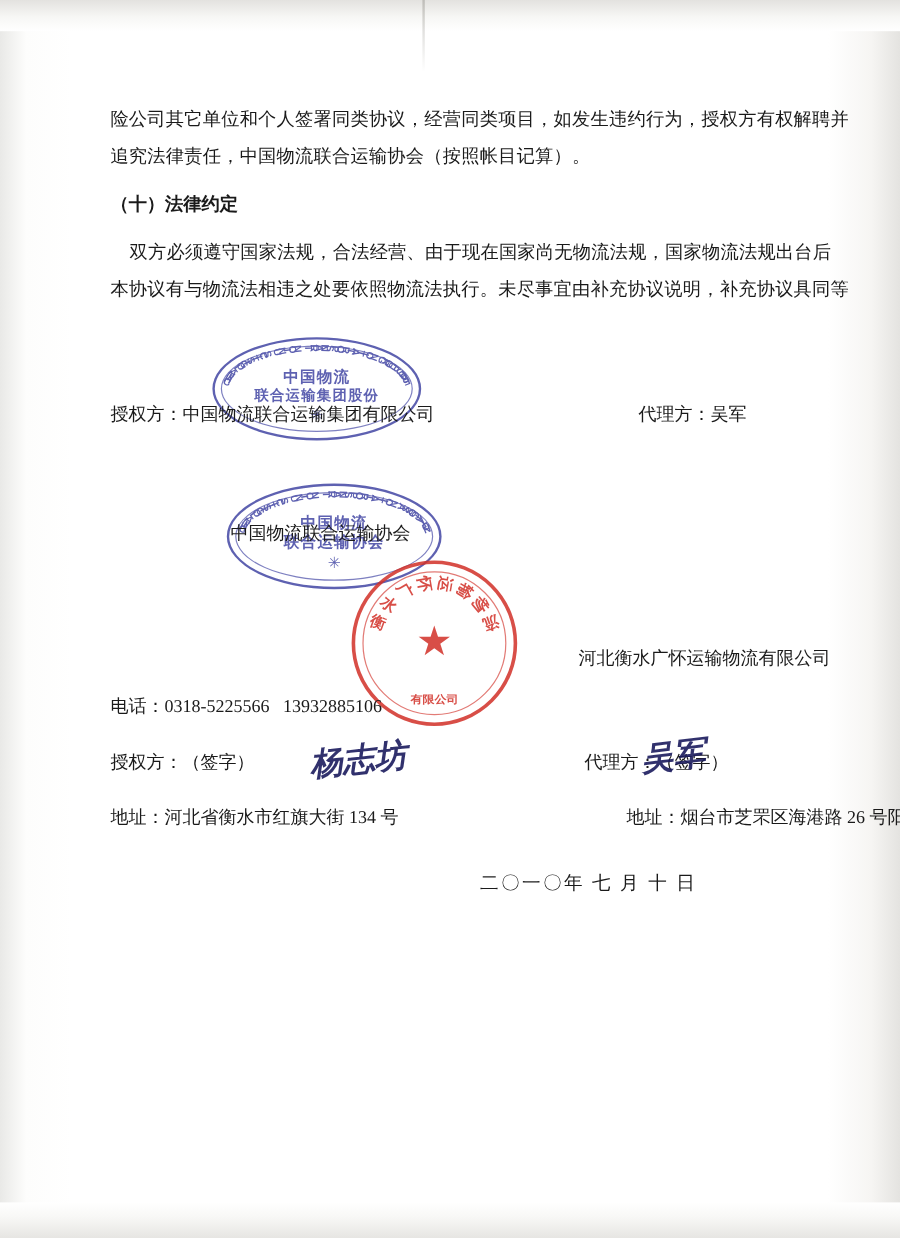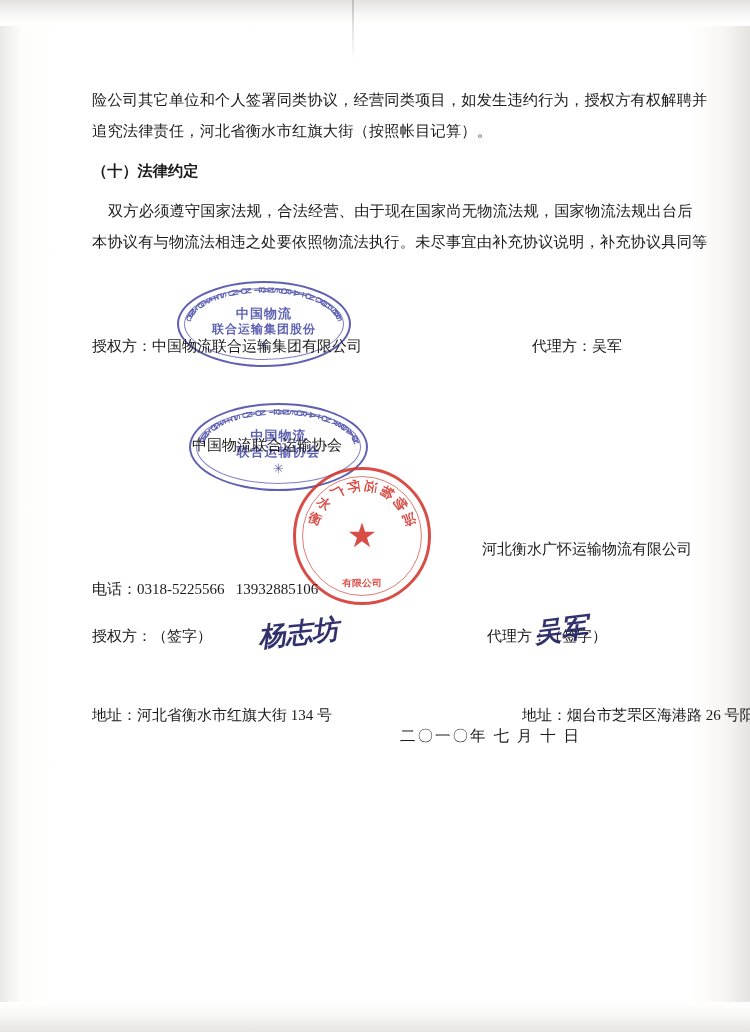--- a/index.html
+++ b/index.html
@@ -215,21 +215,21 @@
 </head>
 <body>
 
 <div class="page">
   <div class="page-top-shade"></div>
   <div class="page-bottom-shade"></div>
   <div class="crease"></div>
 
   <div class="content">
     <p class="body-line">险公司其它单位和个人签署同类协议，经营同类项目，如发生违约行为，授权方有权解聘并</p>
-    <p class="body-line">追究法律责任，河北省衡水市红旗大街（按照帐目记算）。</p>
+    <p class="body-line">追究法律责任，中国物流联合运输协会（按照帐目记算）。</p>
     <div class="para-gap"></div>
     <p class="section-head">（十）法律约定</p>
     <div class="para-gap"></div>
     <p class="body-line">    双方必须遵守国家法规，合法经营、由于现在国家尚无物流法规，国家物流法规出台后</p>
     <p class="body-line">本协议有与物流法相违之处要依照物流法执行。未尽事宜由补充协议说明，补充协议具同等</p>
   </div>
 
   <div class="stamp oval-stamp" style="left:177px; top:281px; width:170px; height:82px;">
     <div class="inner-oval"></div>
     <div class="arc-text" id="arc1">
@@ -391,21 +391,21 @@
   <div class="sig-block" style="top:622px;">
     <div class="row">
       <div class="col-left line-text">授权方：（签字）</div>
       <div class="col-right line-text" style="padding-left:190px;">代理方：（签字）</div>
     </div>
   </div>
 
   <div class="handwriting" style="left:258px; top:615px; font-size:27px; transform: rotate(-6deg);">杨志坊</div>
   <div class="handwriting" style="left:534px; top:612px; font-size:27px; transform: rotate(-7deg);">吴军</div>
 
-  <div class="sig-block" style="top:668px;margin-top:33px;">
+  <div class="sig-block" style="top:668px;">
     <div class="row">
       <div class="col-left line-text">地址：河北省衡水市红旗大街 134 号</div>
       <div class="col-right line-text" style="padding-left:190px; width:420px;">地址：烟台市芝罘区海港路 26 号阳光 100b 座 1111 室</div>
     </div>
   </div>
 
   <div class="date-line">二〇一〇年 七 月 十 日</div>
 
 </div>
 

